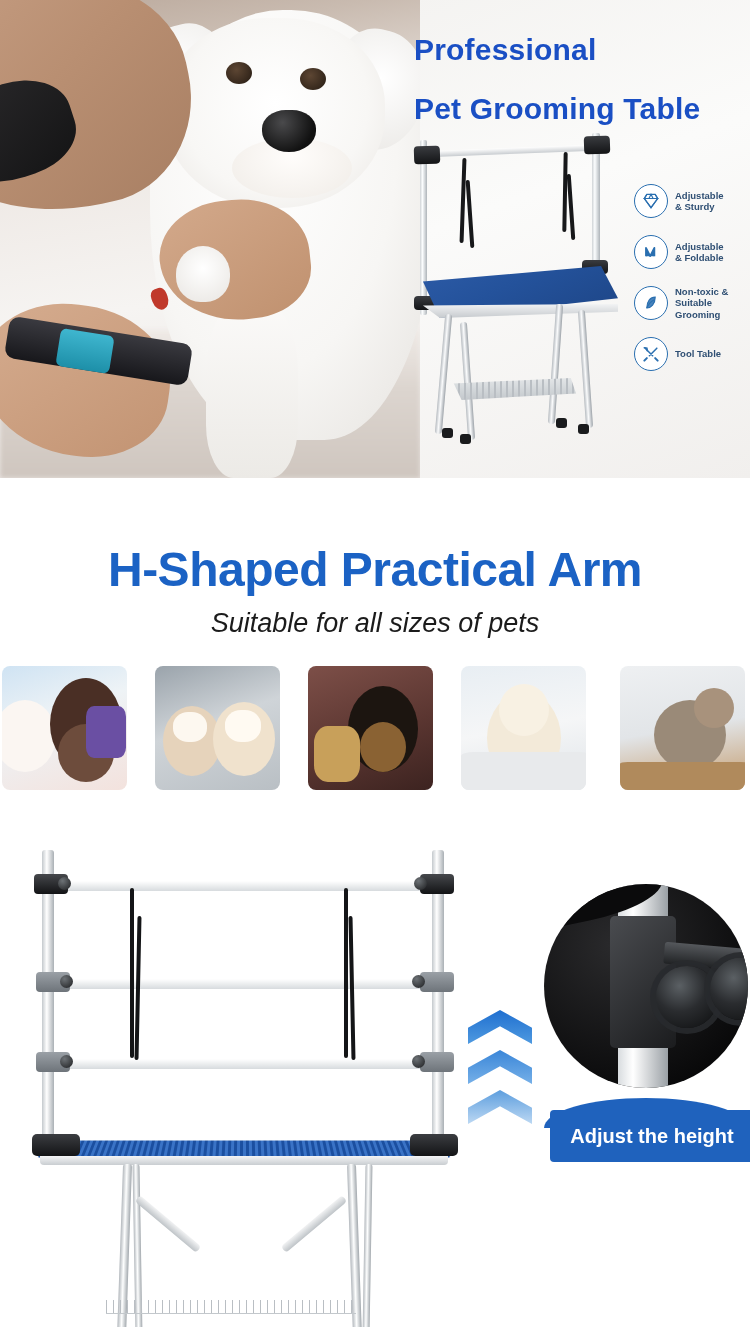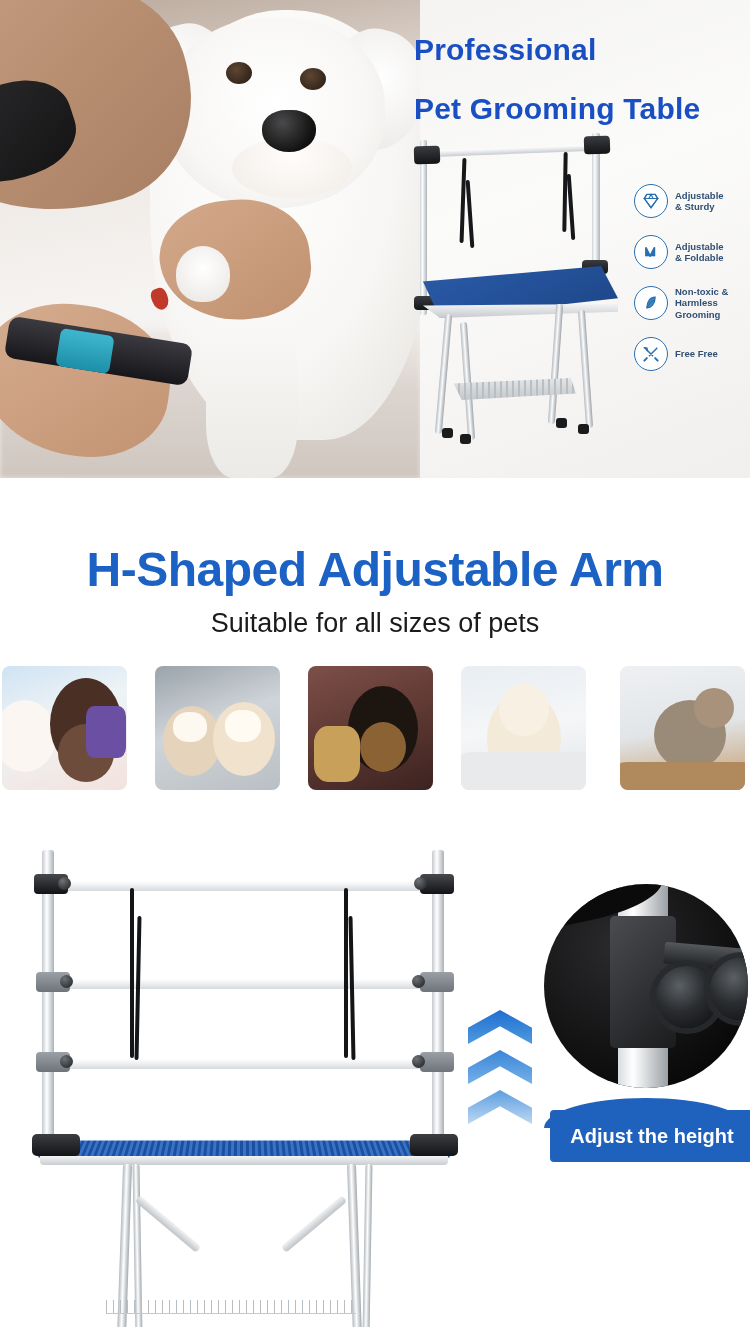--- a/index.html
+++ b/index.html
@@ -117,21 +117,21 @@
   .feat { display:flex; align-items:center; margin-bottom:17px; }
   .feat-ic { width:34px; height:34px; flex:0 0 34px; border:1.6px solid #2a6fb0;
              border-radius:50%; display:flex; align-items:center; justify-content:center;
              background:#fff; }
   .feat-tx { margin-left:7px; font-size:9.5px; line-height:1.18; color:#2f4f73; font-weight:600; }
 
   
   .sec2-title { position:absolute; left:0; top:542px; width:750px; text-align:center;
     font-size:48px; font-weight:bold; letter-spacing:-.5px; }
   .sec2-sub { position:absolute; left:0; top:608px; width:750px; text-align:center;
-    font-size:27px; color:#1b1b1b; }
+    font-size:27px; color:#1b1b1b;font-style:italic; }
 
   
   .breeds { position:absolute; left:0; top:666px; width:750px; height:140px; }
   .breed { position:absolute; top:0; width:125px; height:124px; border-radius:8px;
            overflow:hidden; }
   .breed-img { position:absolute; inset:0; }
 
   
   .t1 { background:linear-gradient(160deg,#cfe3f3 0%,#eef3f6 40%,#f3e2dd 100%); }
   .t2 { background:linear-gradient(160deg,#9aa3ab 0%,#cfd4d8 45%,#b9bfc4 100%); }
@@ -294,43 +294,43 @@
 
       <div class="feat">
         <div class="feat-ic">
           <svg width="20" height="20" viewBox="0 0 24 24" fill="none" stroke="#2a6fb0" stroke-width="1.4">
             <path d="M17 5c0 8-5 13-10 13 0-8 4-13 10-13z" fill="#2a6fb0" fill-opacity=".85"></path>
             <path d="M7 18c2-5 5-8 9-10"></path>
           </svg>
         </div>
         <div class="feat-tx">
           <span>Non-toxic &amp;</span><br>
-          <span>Harmless</span><br>
+          <span>Suitable</span><br>
           <span>Grooming</span>
         </div>
       </div>
 
       <div class="feat">
         <div class="feat-ic">
           <svg width="20" height="20" viewBox="0 0 24 24" fill="none" stroke="#2a6fb0" stroke-width="1.8" stroke-linecap="round">
             <path d="M5 5l9 9M19 5l-9 9"></path>
             <path d="M4 4.5l3 .5.5 3" stroke-width="2"></path>
             <path d="M17 17l3 3" stroke-width="2.4"></path>
             <path d="M7 17l-3 3" stroke-width="2.4"></path>
           </svg>
         </div>
         <div class="feat-tx">
-          <span>Free Free</span>
+          <span>Tool Table</span>
         </div>
       </div>
 
     </div>
   </div>
 
-  <div class="sec2-title" style="color:#1b62c4">H-Shaped Adjustable Arm</div>
+  <div class="sec2-title" style="color:#1b62c4">H-Shaped Practical Arm</div>
   <div class="sec2-sub">Suitable for all sizes of pets</div>
 
   <div class="breeds">
 
     <div class="breed t1" style="left:2px">
       <div class="breed-img">
         <div class="blob" style="left:-8px;top:34px;width:62px;height:72px;background:#fbf6f2"></div>
         <div class="blob" style="left:48px;top:12px;width:72px;height:92px;background:#4a2f25"></div>
         <div class="blob" style="left:56px;top:58px;width:56px;height:58px;background:#6d4c3c"></div>
         <div class="blob" style="left:84px;top:40px;width:40px;height:52px;background:#6a4fa3;border-radius:20%"></div>

